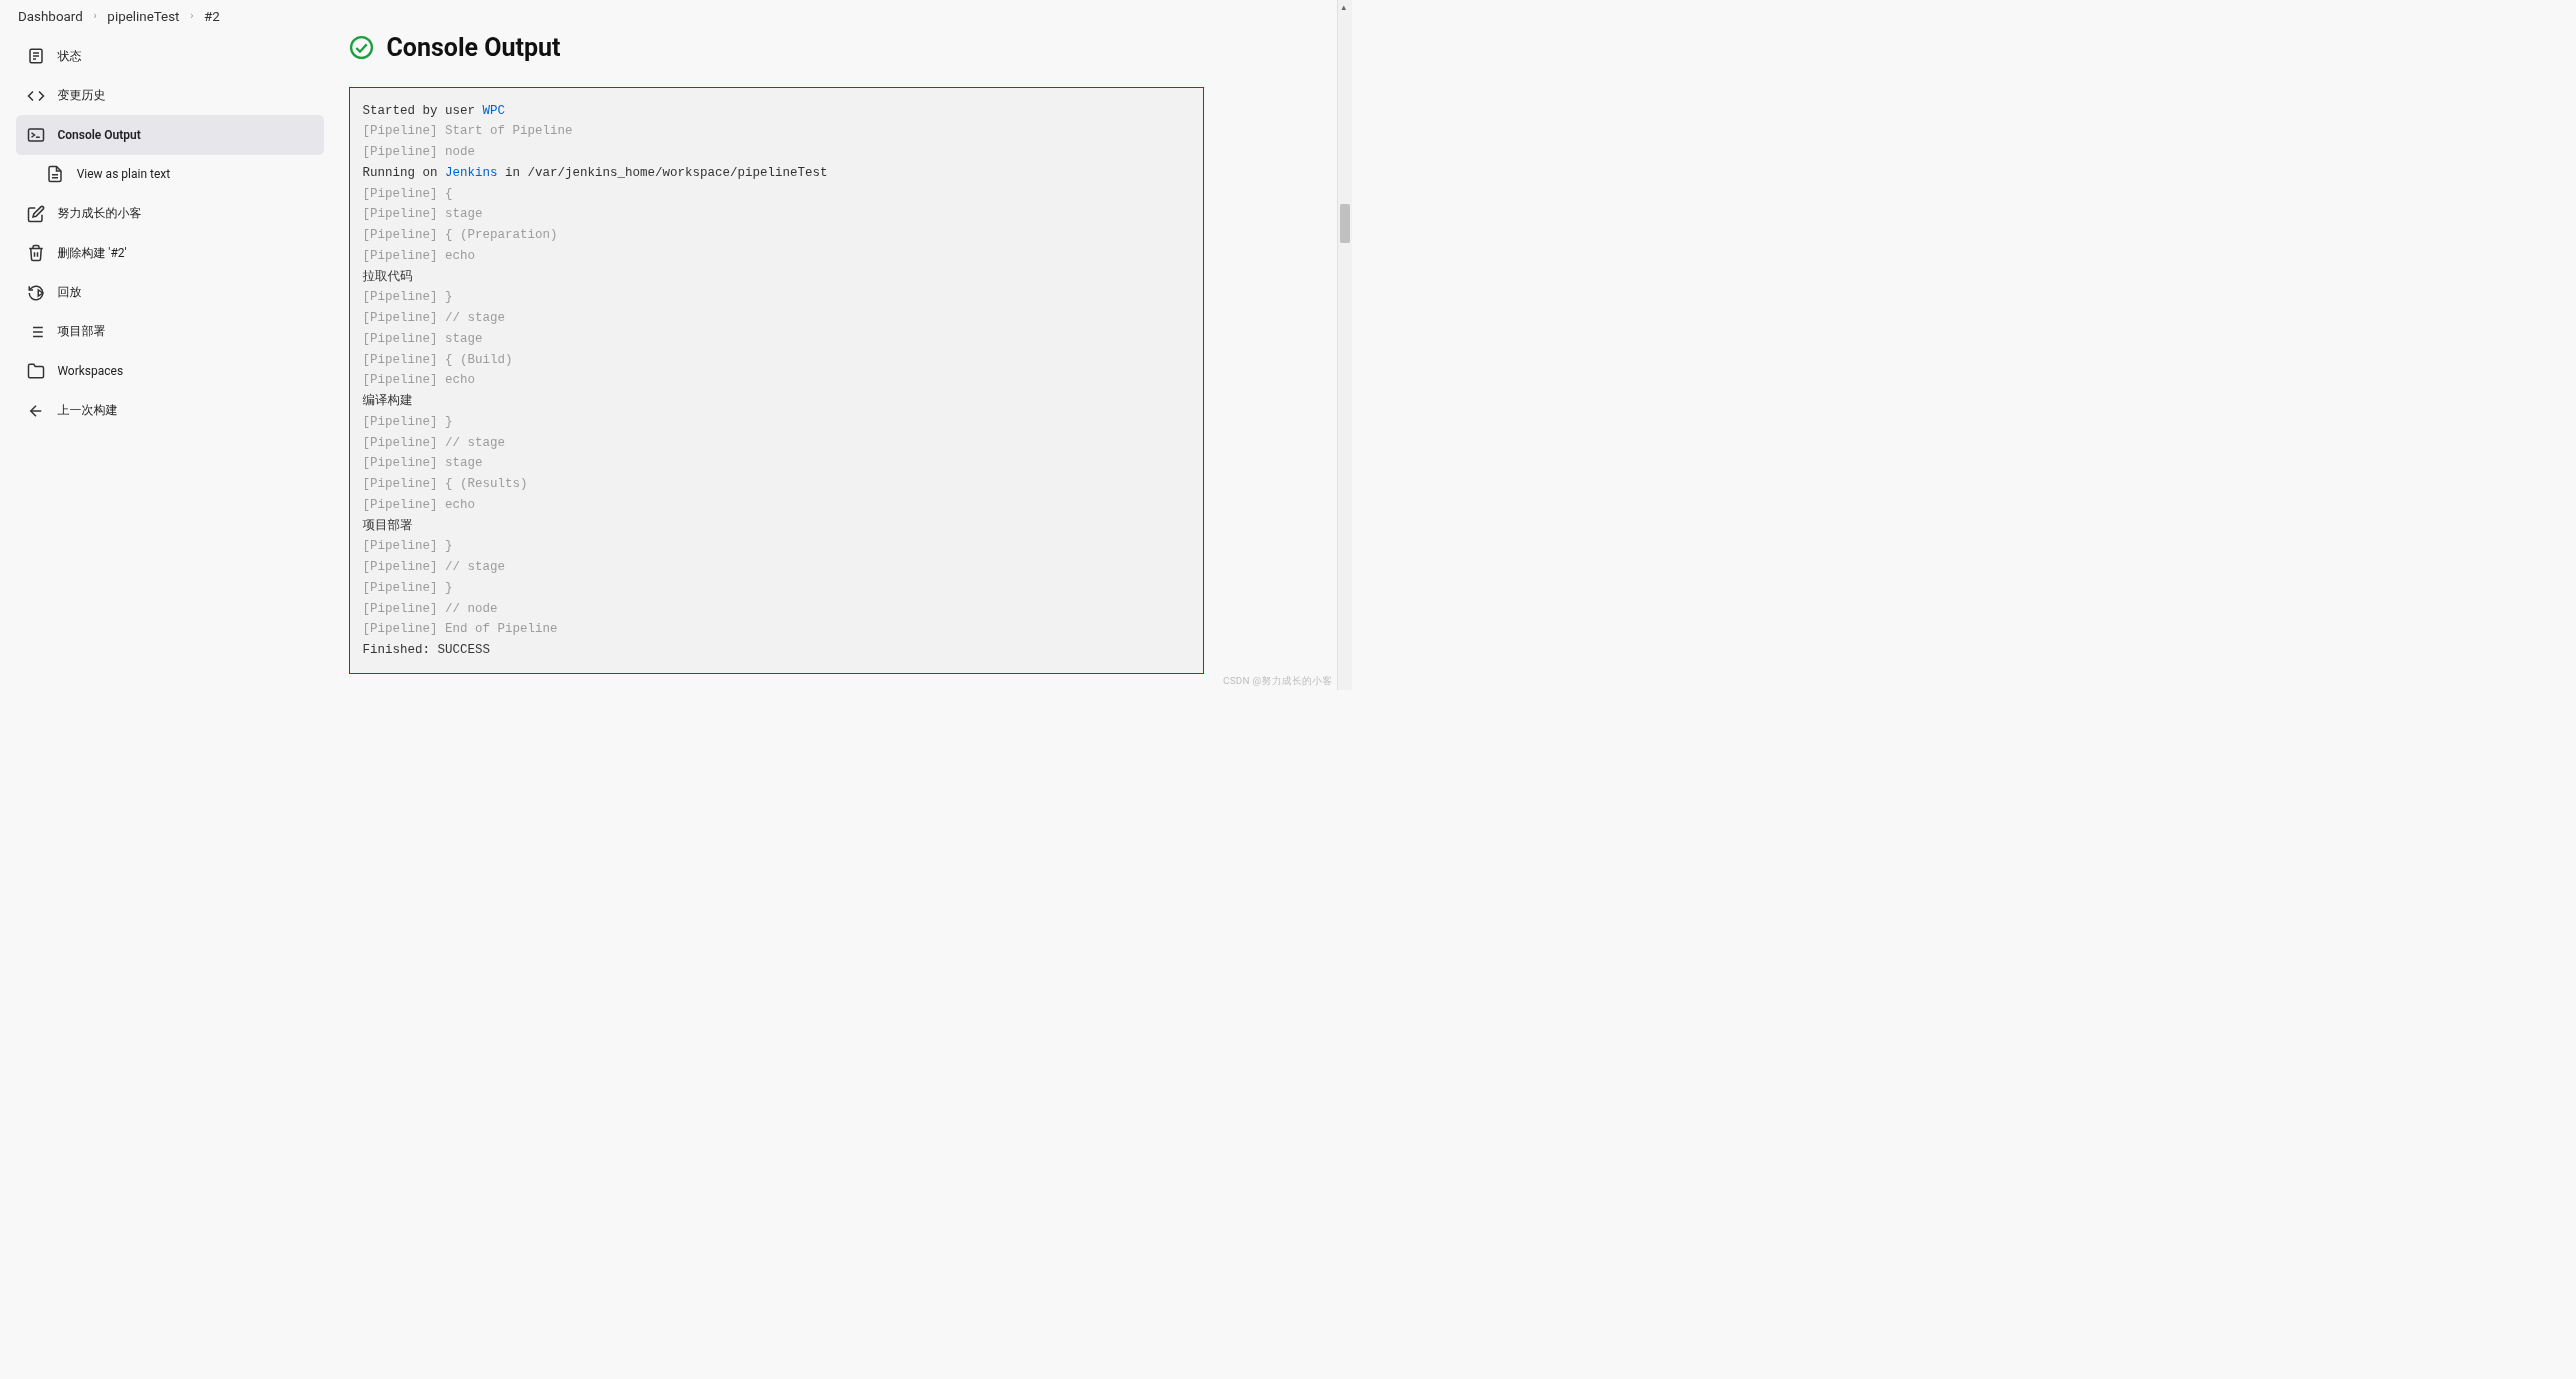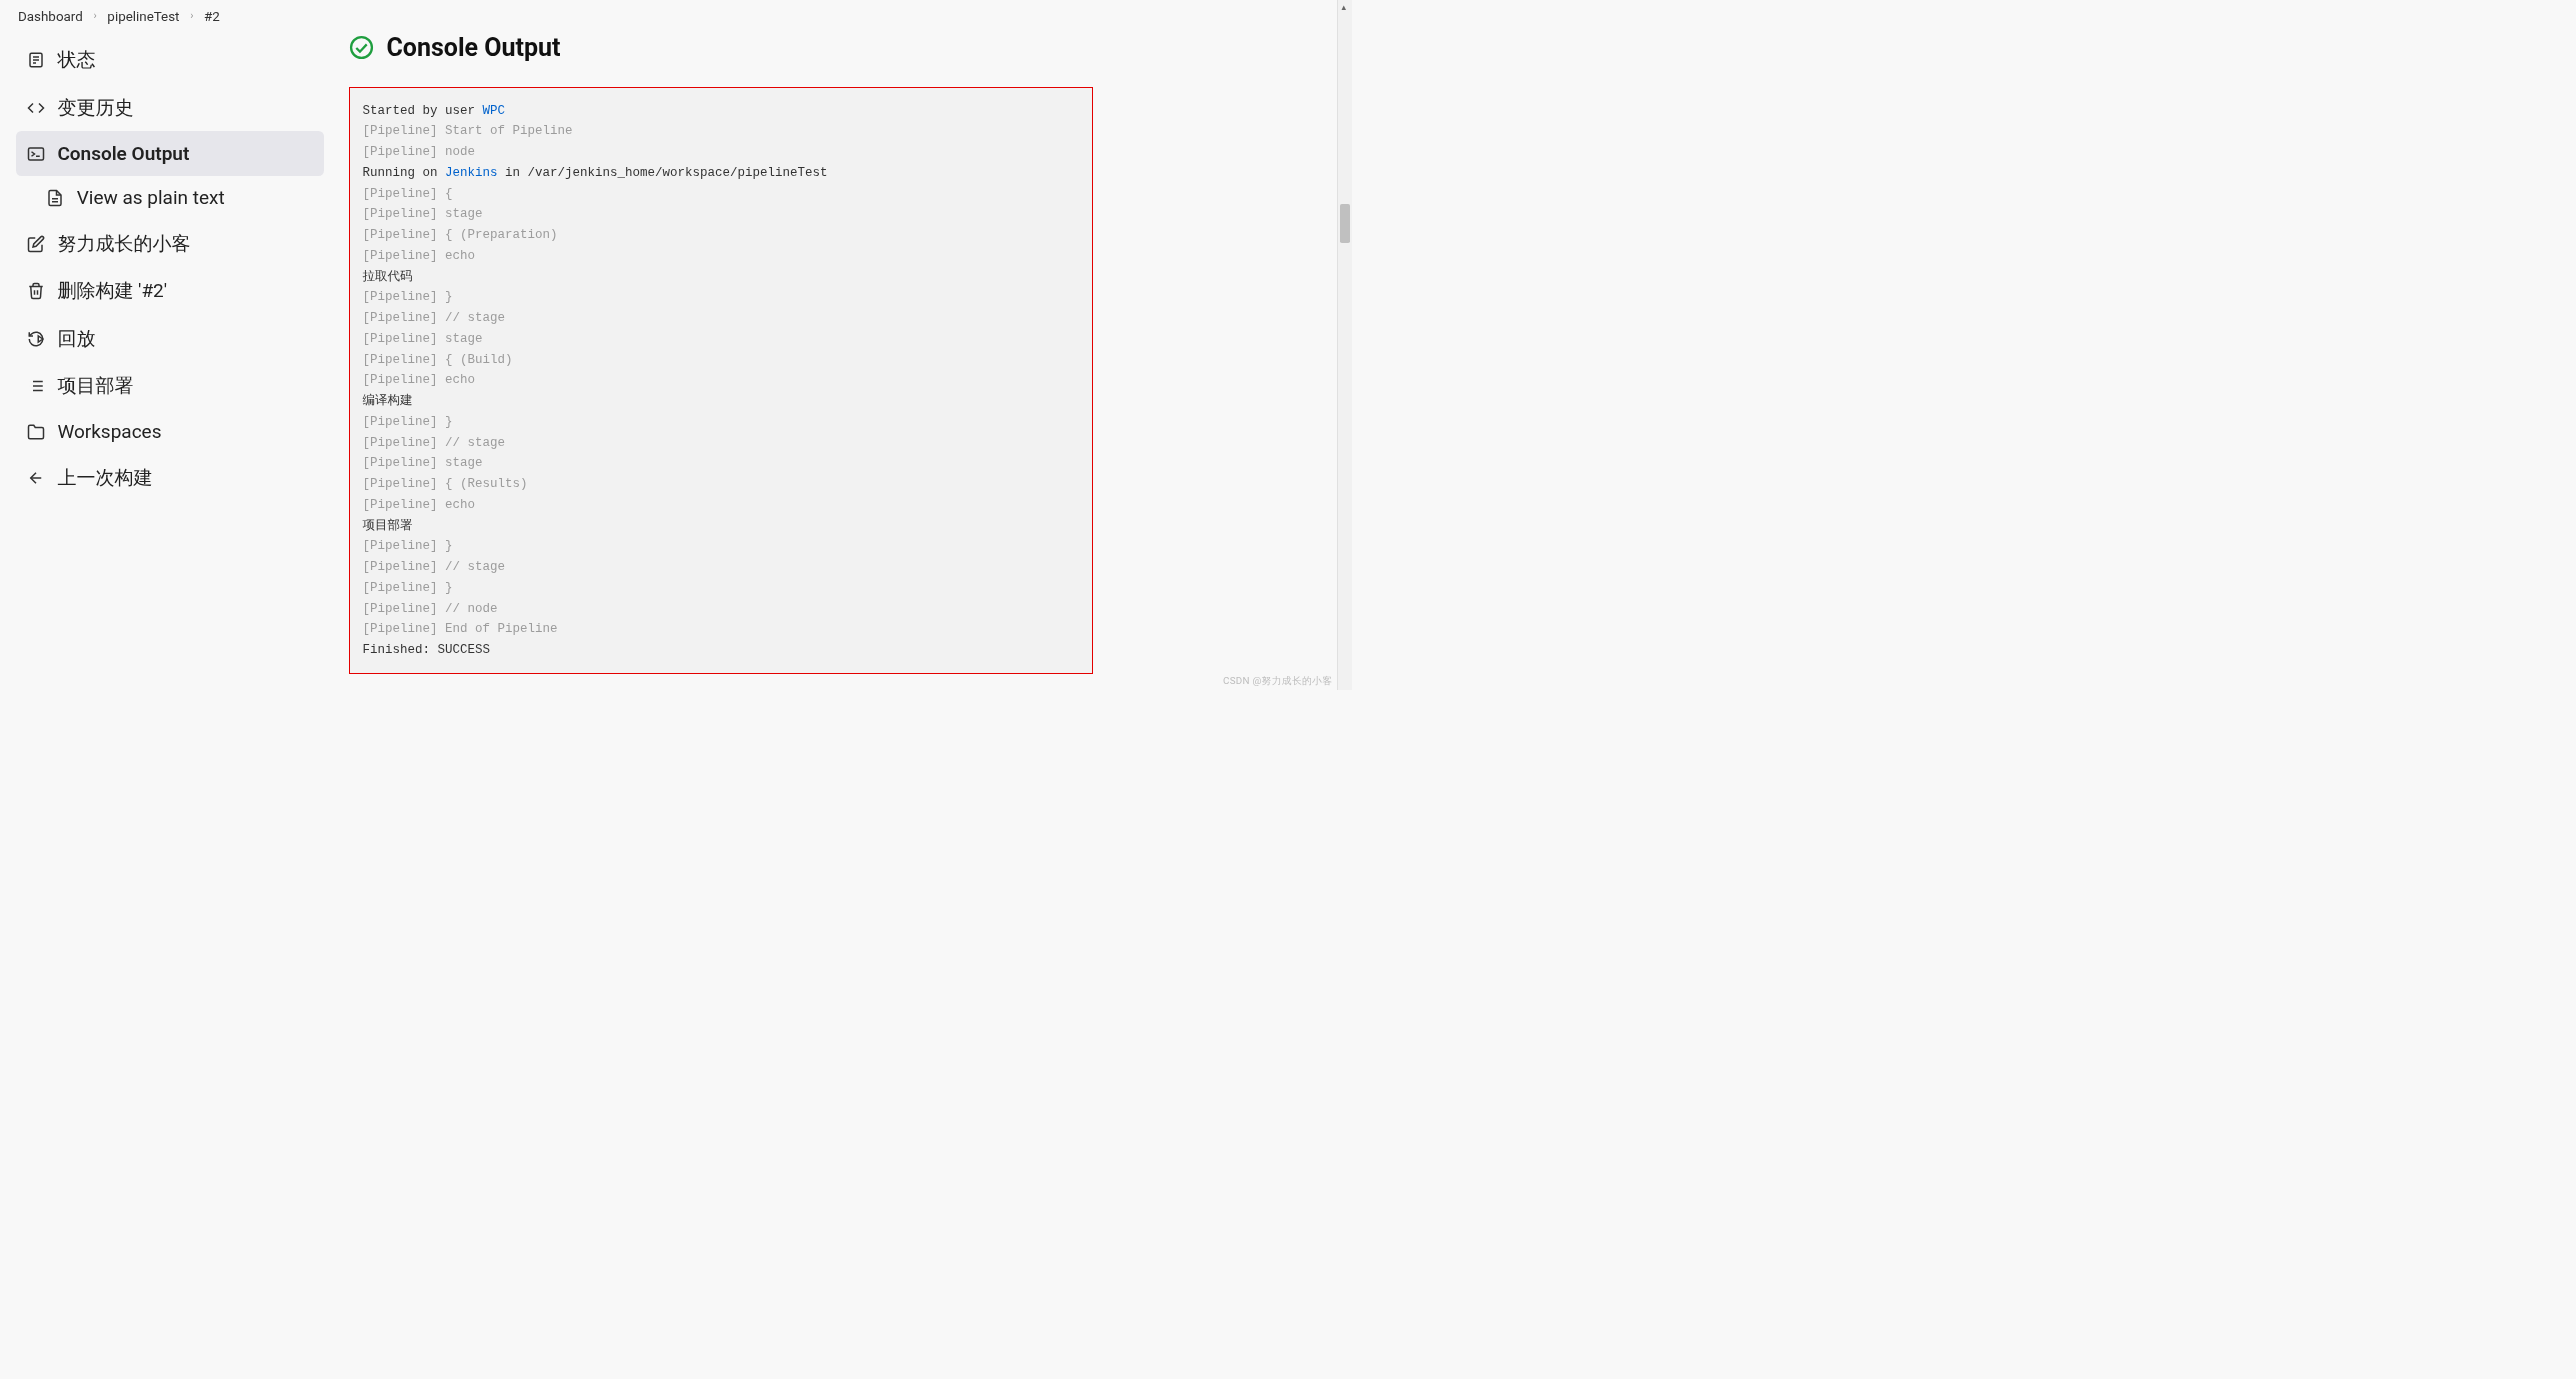--- a/index.html
+++ b/index.html
@@ -34,21 +34,21 @@
       flex-shrink: 0;
       padding: 3.6px 7.2px;
     }
     .side-item {
       display: flex;
       align-items: center;
       gap: 12.5px;
       padding: 10.7px 10.7px;
       border-radius: 5.4px;
       cursor: pointer;
-      font-size: 19px;
+      font-size: 12px;
       color: #222;
     }
     .side-item.active {
       background: #e6e6eb;
       font-weight: 600;
     }
     .side-item .icon {
       width: 18px;
       height: 18px;
       display: flex;
@@ -80,21 +80,21 @@
     }
     .console-box {
       background: #f2f2f2;
       border: 1.8px solid #e40000;
       padding: 12.5px 12.5px;
       font-family: "SFMono-Regular", Consolas, "Liberation Mono", Menlo, monospace;
       font-size: 12.5px;
       line-height: 1.66;
       white-space: pre;
       color: #333;
-      width: 744px;
+      width: 855px;
     }
     .console-box .dim { color: #9c9c9c; }
     .console-box .link { color: #0062cc; cursor: pointer; }
     .scroll-right {
       position: absolute;
       right: 0;
       top: 0;
       bottom: 0;
       width: 15px;
       background: #f1f1f1;

